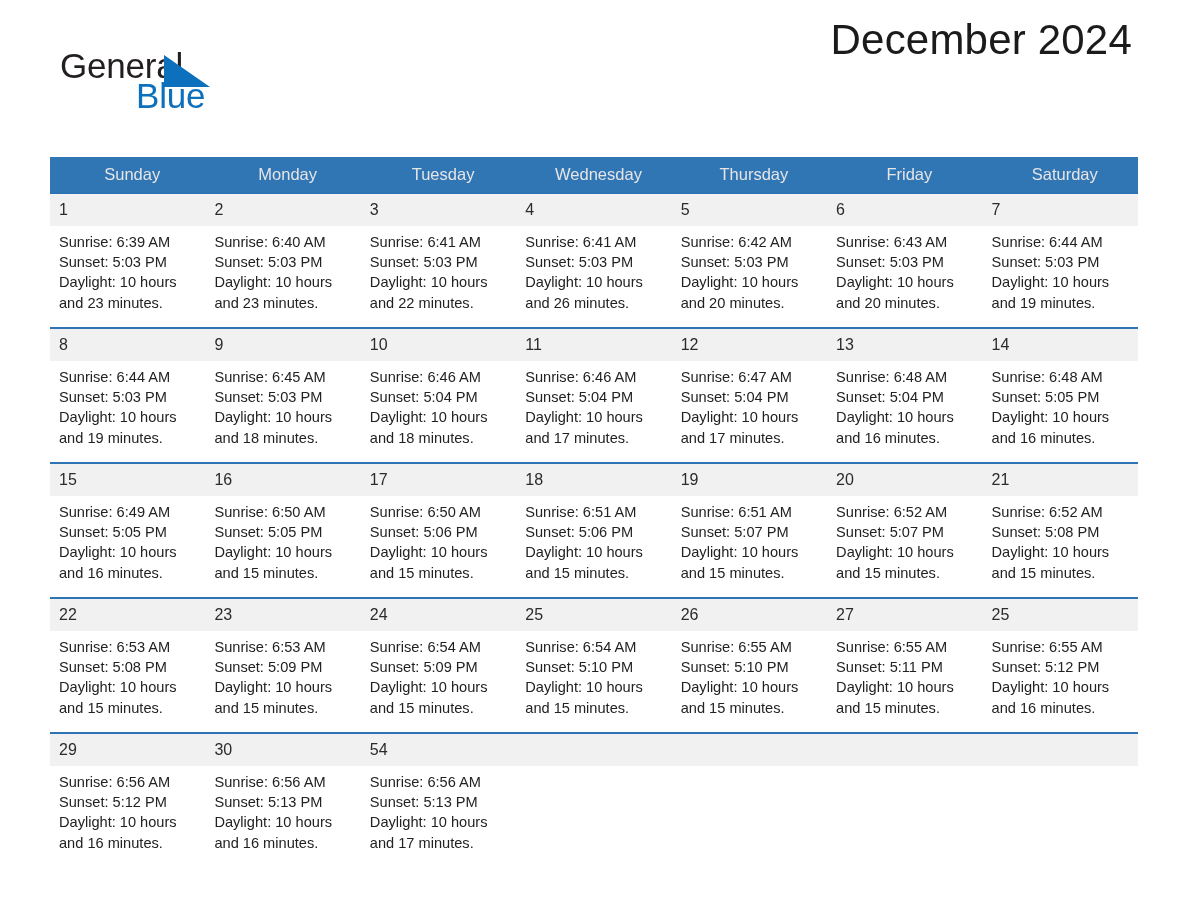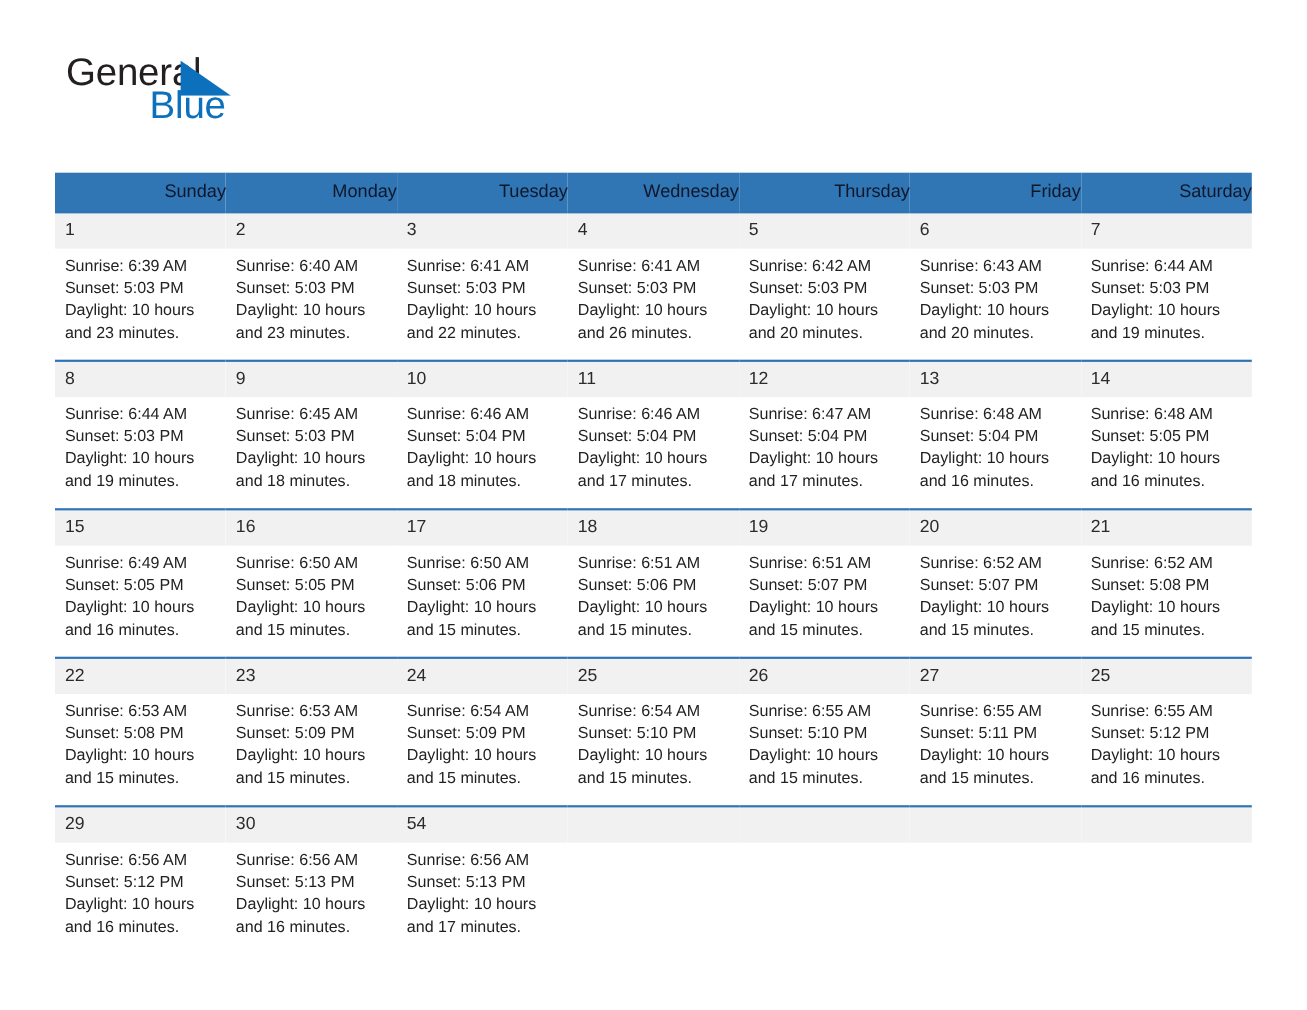--- a/index.html
+++ b/index.html
@@ -90,25 +90,25 @@
   .calendar {
     position: absolute;
     left: 50px;
     top: 157px;
     width: 1088px;
     border-collapse: collapse;
     table-layout: fixed;
   }
   .calendar th {
     background: #3075b4;
-    color: #0f172a;
+    color: #e5e5e5;
     font-weight: normal;
     font-size: 16.5px;
     line-height: 20px;
-    text-align: right;
+    text-align: center;
     padding: 7px 0 8px 9px;
     border: 0;
     white-space: nowrap;
   }
   .calendar td {
     vertical-align: top;
     padding: 0;
     border: 0;
     border-top: 2.5px solid #2e74b5;
     background: #ffffff;
@@ -149,20 +149,21 @@
       <span class="brand-general">General</span>
       <span class="brand-tri">
         <svg width="46" height="32" viewBox="0 0 46 32" xmlns="http://www.w3.org/2000/svg" aria-hidden="true">
           <polygon points="0,0 46,32 0,32" fill="#0c70bc"></polygon>
         </svg>
       </span>
       <span class="brand-blue">Blue</span>
     </div>
 
     <div class="title-block">
+      <h1 class="cal-title">December 2024</h1>
     </div>
 
   </div>
 
   <table class="calendar">
     <thead>
       <tr>
         <th>Sunday</th>
         <th>Monday</th>
         <th>Tuesday</th>

